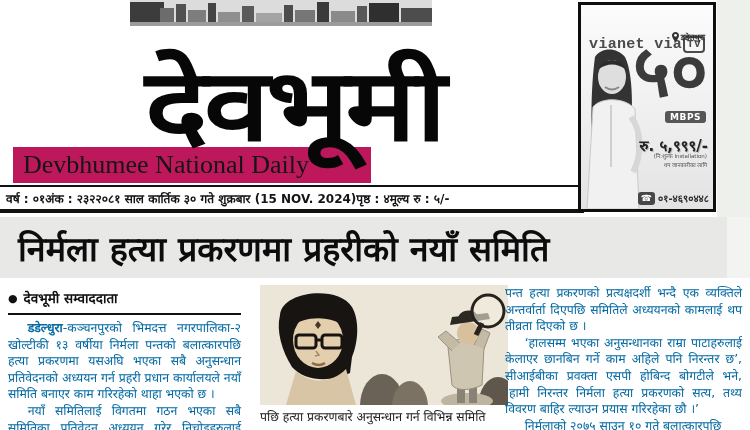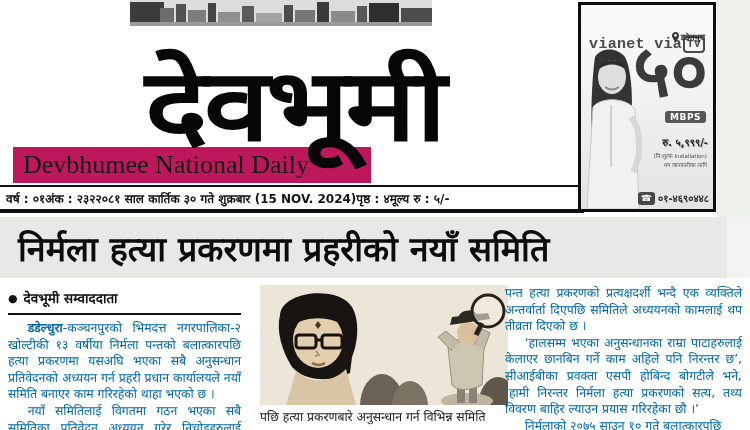--- a/index.html
+++ b/index.html
@@ -36,21 +36,21 @@
       border:3px solid #0e0e0e;background:linear-gradient(180deg,#fbfbfb 0%,#efefef 55%,#e3e3e3 100%);}
   .ad-logo{position:absolute;left:0;top:3px;width:100%;text-align:center;
       font-family:Liberation Mono, monospace;font-weight:bold;font-size:15px;color:#4b4b4b;letter-spacing:.3px;margin-top:28px;}
   .ad-logo .tvbox{display:inline-block;border:2px solid #4b4b4b;border-radius:4px;padding:0 2px;
       font-size:11px;line-height:13px;margin-left:1px;vertical-align:1px;}
   .ad-loc{position:absolute;right:8px;top:26px;display:flex;align-items:center;gap:2px;
       font-size:8px;font-weight:bold;color:#2e2e2e;}
   .ad-speed{position:absolute;right:5px;top:30px;font-size:72px;line-height:1;font-weight:bold;color:#3b3b3b;}
   .ad-mbps{position:absolute;right:7px;top:106px;background:#565656;color:#fff;border-radius:3px;
       padding:1px 5px;font-size:9px;font-weight:bold;letter-spacing:.5px;}
-  .ad-price{position:absolute;right:5px;top:130px;font-size:10px;font-weight:bold;color:#232323;
+  .ad-price{position:absolute;right:5px;top:130px;font-size:15px;font-weight:bold;color:#232323;
       text-shadow:1px 1px 0 #bdbdbd;text-align:right;}
   .ad-note{position:absolute;right:6px;font-size:5.5px;color:#4f4f4f;text-align:right;}
   .ad-note1{top:147px;}
   .ad-note2{top:156px;}
   .ad-phone{position:absolute;right:4px;bottom:4px;display:flex;align-items:center;gap:3px;
       font-size:10px;font-weight:bold;color:#2b2b2b;}
   .ad-phone .phone-glyph{background:#474747;color:#fff;border-radius:3px;padding:0 3px;font-size:9px;line-height:13px;}
   .ad-photo{position:absolute;left:0;bottom:0;width:72px;height:162px;}
 
   

